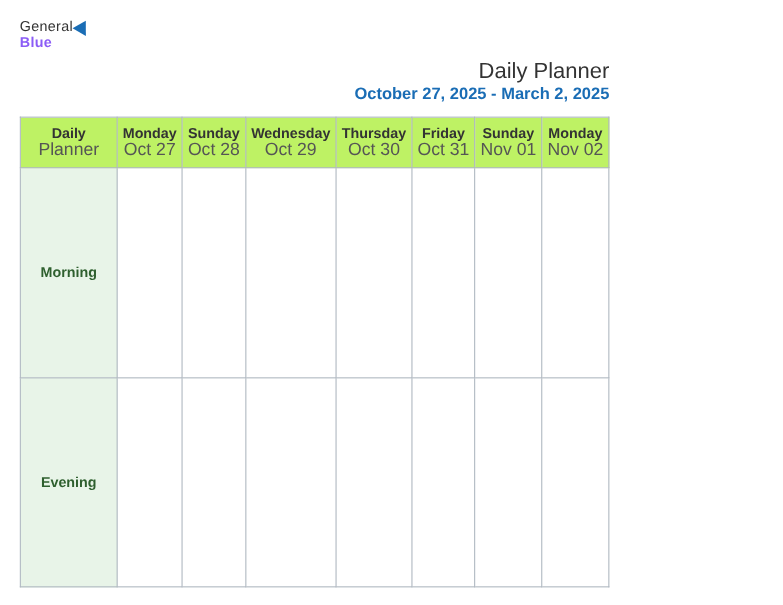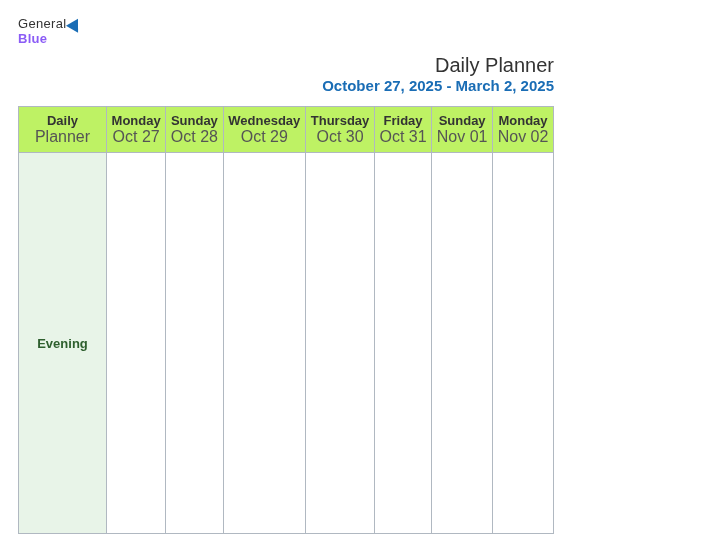--- a/index.html
+++ b/index.html
@@ -202,20 +202,32 @@
           <span class="th-day-sub">Nov 01</span>
         </th>
         <th>
           <span class="th-day-name">Monday</span>
           <span class="th-day-sub">Nov 02</span>
         </th>
       </tr>
     </thead>
     <tbody>
 
+      <tr class="row-morning">
+        <td class="row-label">
+          <span>Morning</span>
+        </td>
+        <td class="data-cell"></td>
+        <td class="data-cell"></td>
+        <td class="data-cell"></td>
+        <td class="data-cell"></td>
+        <td class="data-cell"></td>
+        <td class="data-cell"></td>
+        <td class="data-cell"></td>
+      </tr>
 
 
       <tr class="row-evening">
         <td class="row-label">
           <span>Evening</span>
         </td>
         <td class="data-cell"></td>
         <td class="data-cell"></td>
         <td class="data-cell"></td>
         <td class="data-cell"></td>

